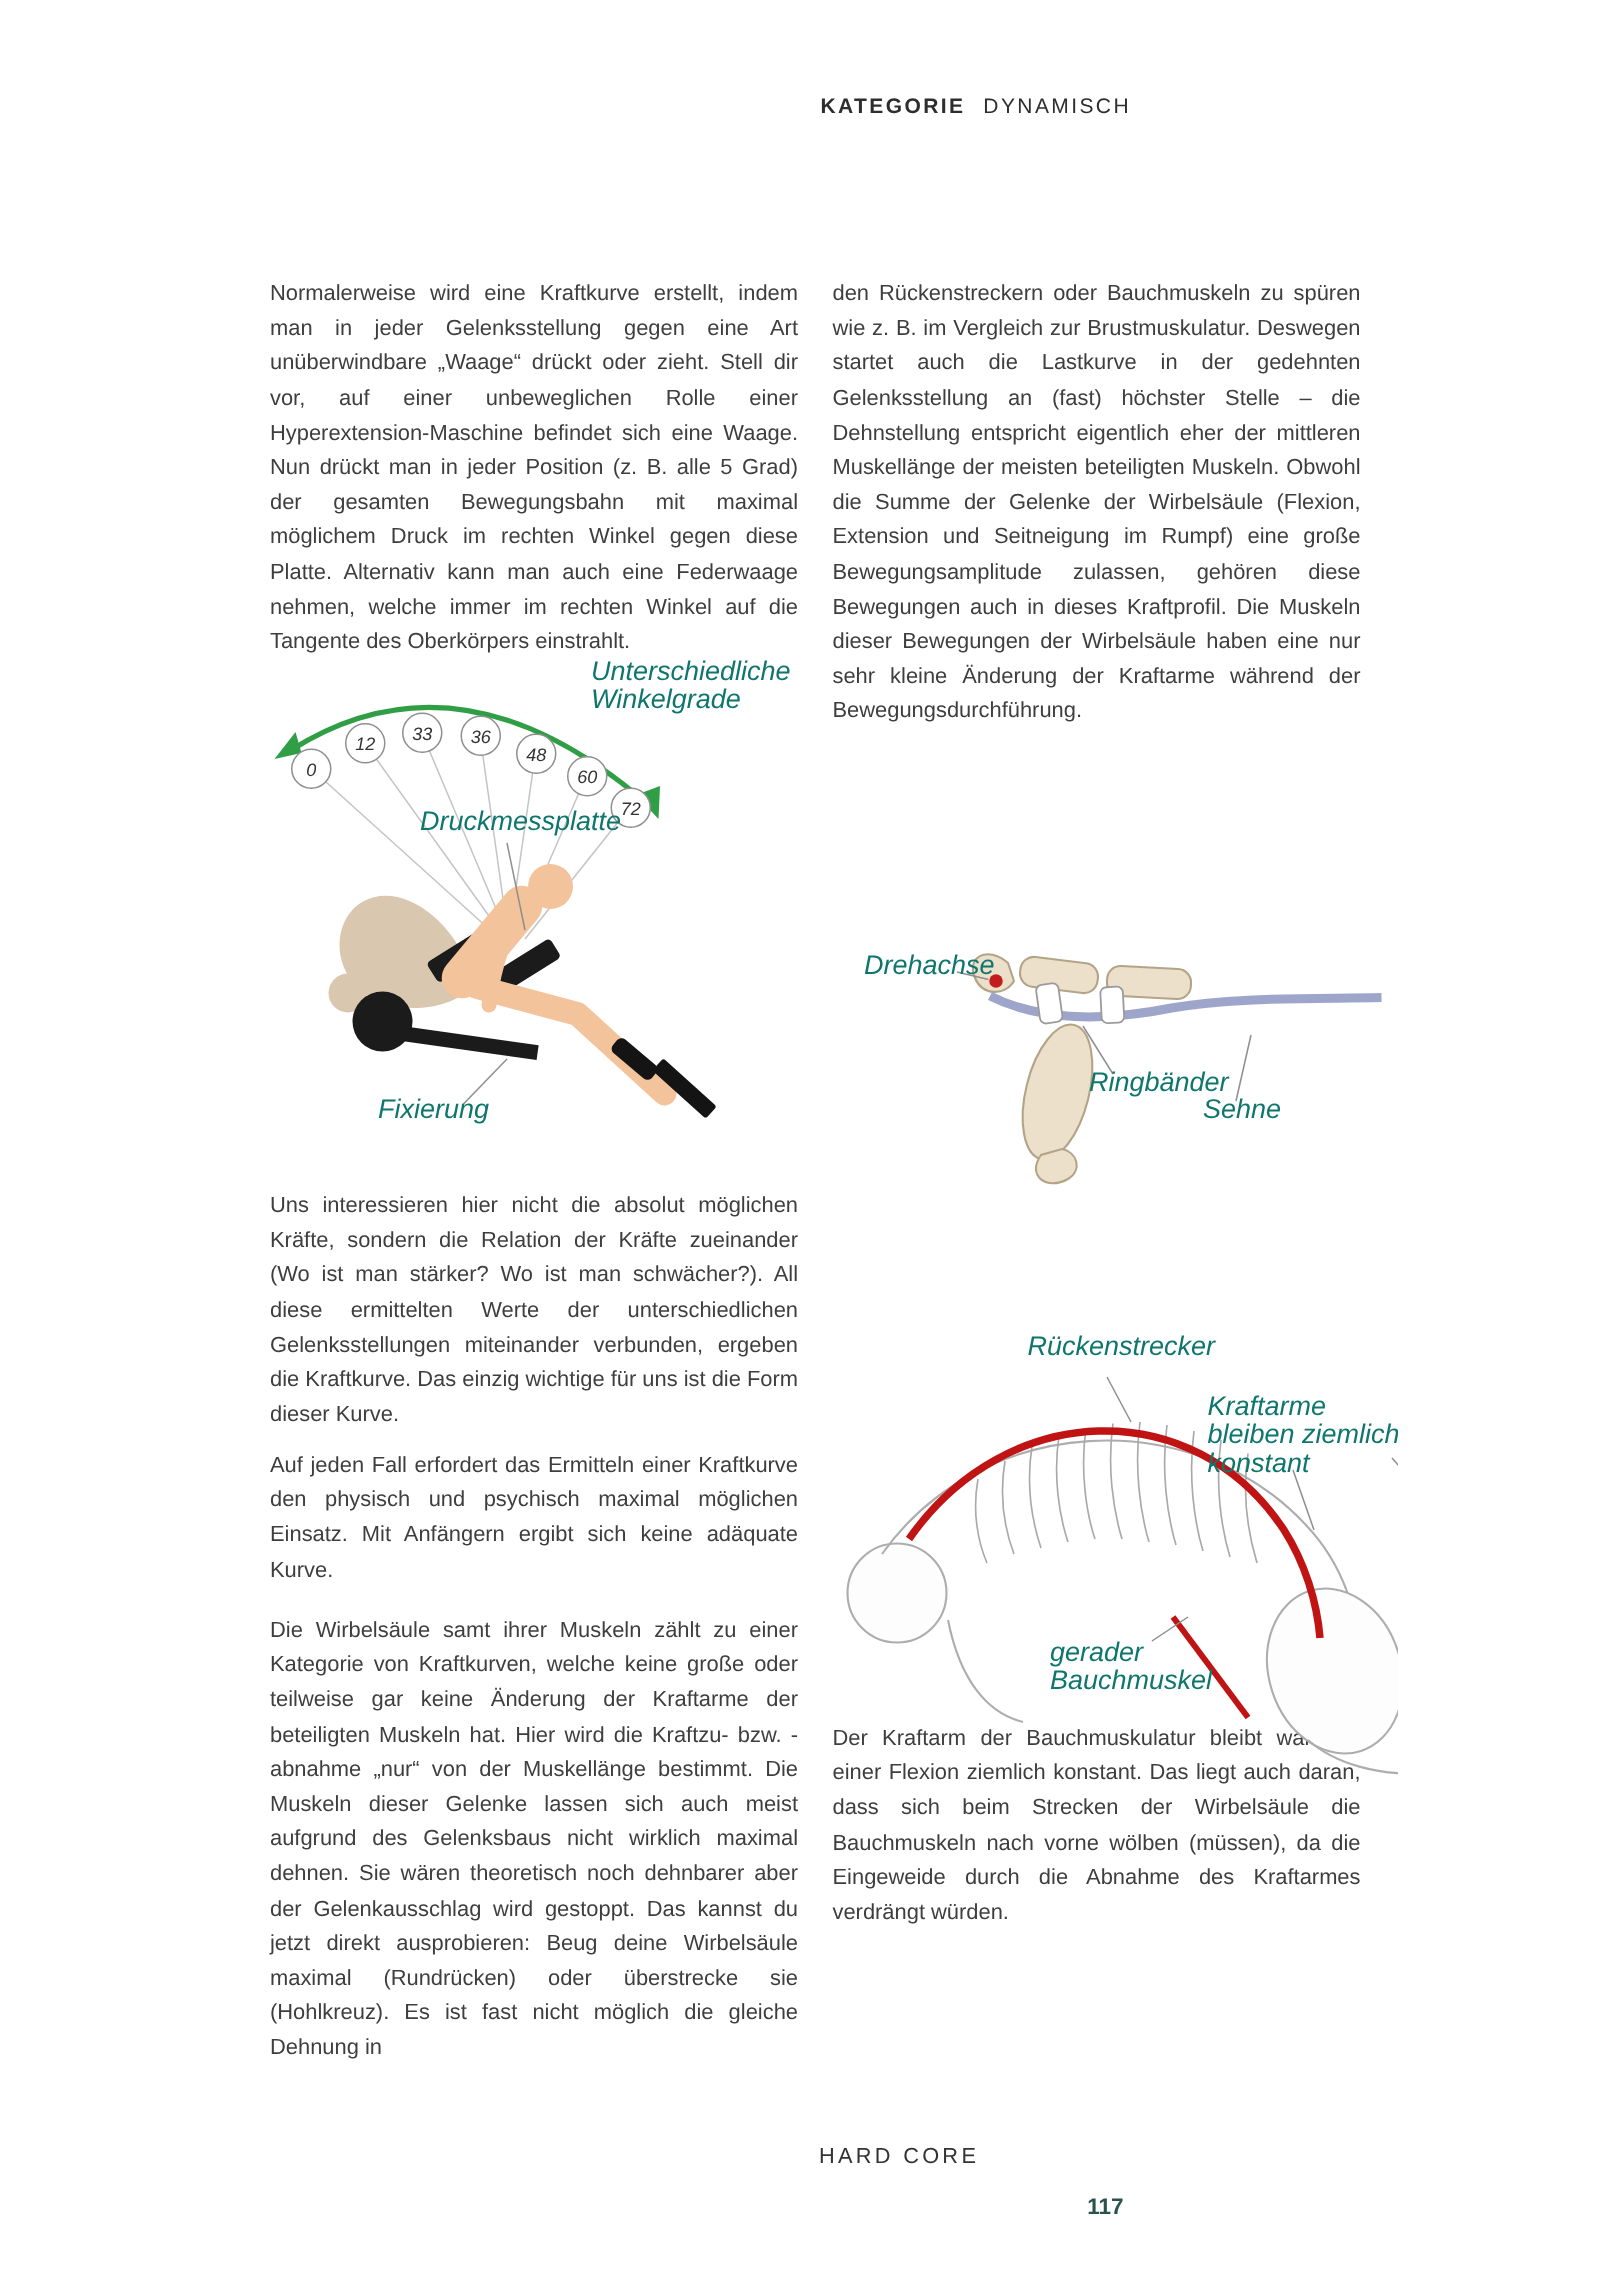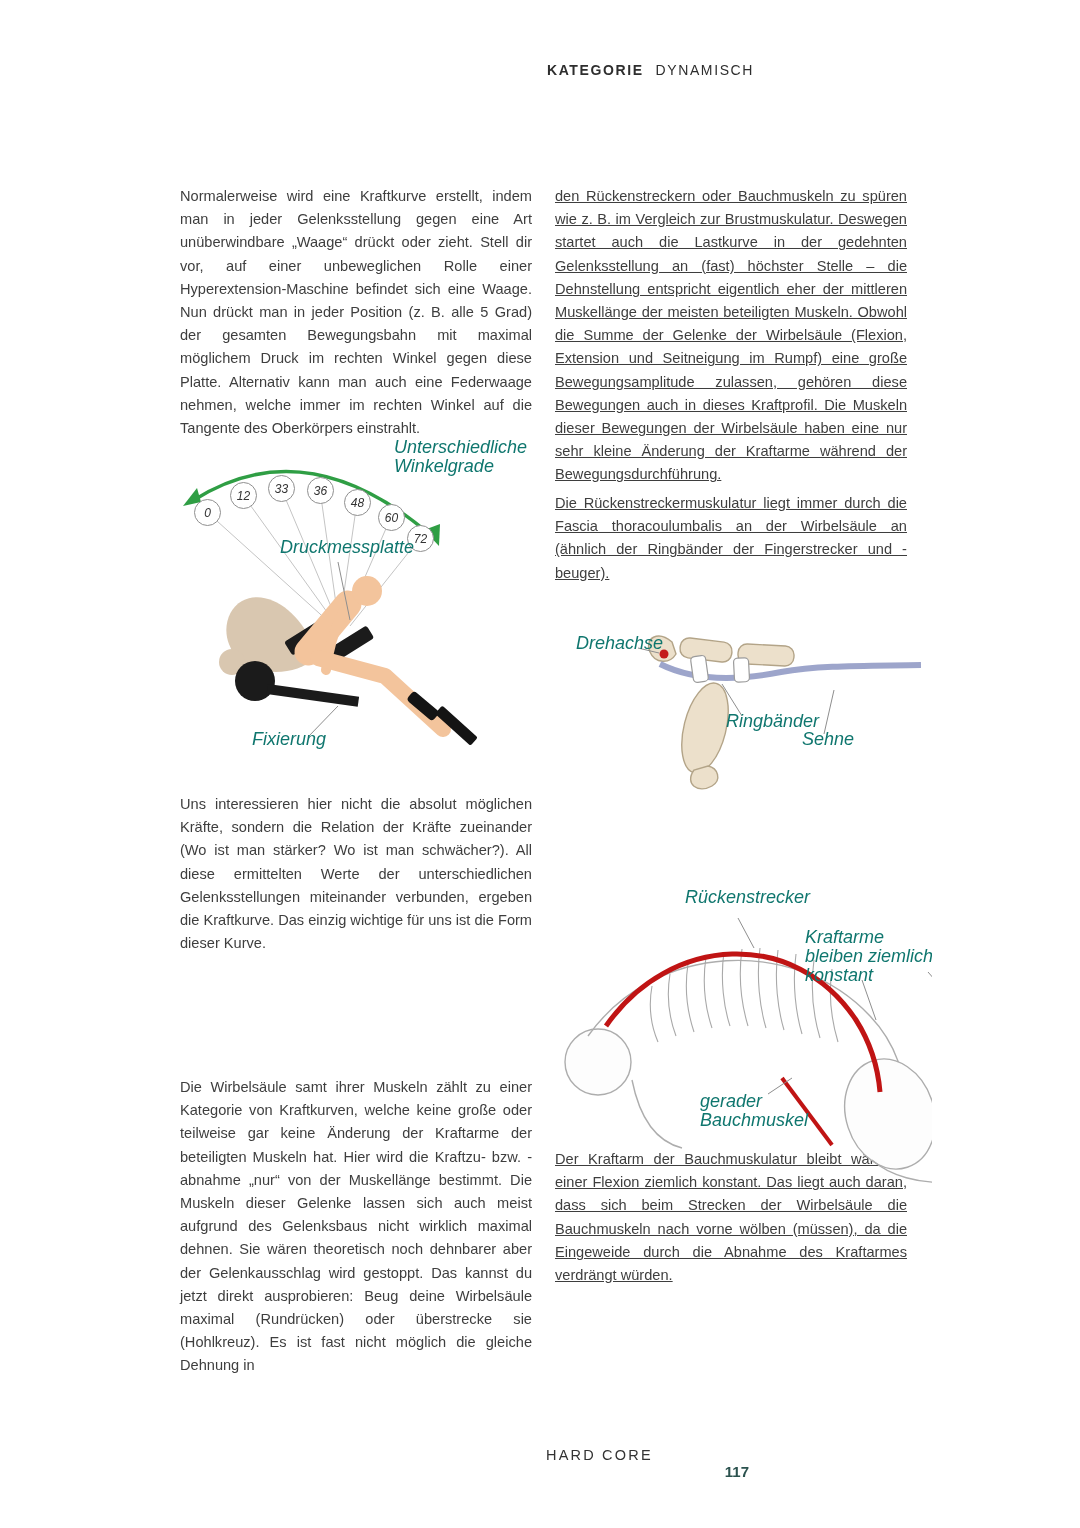--- a/index.html
+++ b/index.html
@@ -5,49 +5,49 @@
   html,body{margin:0;padding:0;}
   body{background:#ffffff;font-family:"Liberation Sans",sans-serif;}
   .page{position:relative;width:932px;height:1528px;background:#ffffff;overflow:hidden;}
 
   .page-header{position:absolute;top:62px;right:178px;font-size:14px;letter-spacing:1.6px;color:#2e2e2e;}
   .page-header .cat{font-weight:bold;margin-right:12px;}
 
   .para{position:absolute;width:352px;margin:0;font-size:14.6px;line-height:23.2px;
         text-align:justify;color:#3e3e3e;}
   .lcol{left:180px;}
-  .rcol{left:555px;text-decoration:underline;}
+  .rcol{left:555px;}
 
   .figure{position:absolute;}
   .fig-svg{position:absolute;left:0;top:0;}
   .fig-label{position:absolute;font-style:italic;font-size:18px;line-height:19px;color:#0f766e;}
 
   .angle-chip{position:absolute;width:25px;height:25px;border:1.2px solid #8f8f8f;border-radius:50%;
         background:#fff;display:flex;align-items:center;justify-content:center;
         font-size:12px;font-style:italic;color:#333;}
 
-  .page-footer{position:absolute;top:1430px;right:183px;display:flex;align-items:center;}
+  .page-footer{position:absolute;top:1430px;right:183px;display:flex;align-items:flex-start;}
   .page-footer .book{font-size:14.5px;letter-spacing:2.2px;color:#333;}
   .page-footer .pnum{font-size:15px;font-weight:bold;color:#2b524e;margin-left:72px;margin-top:33px;}
 </style>
 </head>
 <body>
 
 <div class="page">
 
   <div class="page-header">
     <span class="cat">KATEGORIE</span><span class="catval">DYNAMISCH</span>
   </div>
 
   <p class="para lcol" style="top:185px">Normalerweise wird eine Kraftkurve erstellt, indem man in jeder Gelenksstellung gegen eine Art unüberwindbare „Waage“ drückt oder zieht. Stell dir vor, auf einer unbeweglichen Rolle einer Hyperextension-Maschine befindet sich eine Waage. Nun drückt man in jeder Position (z. B. alle 5 Grad) der gesamten Bewegungsbahn mit maximal möglichem Druck im rechten Winkel gegen diese Platte. Alternativ kann man auch eine Federwaage nehmen, welche immer im rechten Winkel auf die Tangente des Oberkörpers einstrahlt.</p>
   <p class="para lcol" style="top:793px">Uns interessieren hier nicht die absolut möglichen Kräfte, sondern die Relation der Kräfte zueinander (Wo ist man stärker? Wo ist man schwächer?). All diese ermittelten Werte der unterschiedlichen Gelenksstellungen miteinander verbunden, ergeben die Kraftkurve. Das einzig wichtige für uns ist die Form dieser Kurve.</p>
+  <p class="para lcol" style="top:966px">Auf jeden Fall erfordert das Ermitteln einer Kraftkurve den physisch und psychisch maximal möglichen Einsatz. Mit Anfängern ergibt sich keine adäquate Kurve.</p>
   <p class="para lcol" style="top:1076px">Die Wirbelsäule samt ihrer Muskeln zählt zu einer Kategorie von Kraftkurven, welche keine große oder teilweise gar keine Änderung der Kraftarme der beteiligten Muskeln hat. Hier wird die Kraftzu- bzw. -abnahme „nur“ von der Muskellänge bestimmt. Die Muskeln dieser Gelenke lassen sich auch meist aufgrund des Gelenksbaus nicht wirklich maximal dehnen. Sie wären theoretisch noch dehnbarer aber der Gelenkausschlag wird gestoppt. Das kannst du jetzt direkt ausprobieren: Beug deine Wirbelsäule maximal (Rundrücken) oder überstrecke sie (Hohlkreuz). Es ist fast nicht möglich die gleiche Dehnung in</p>
 
   <p class="para rcol" style="top:185px">den Rückenstreckern oder Bauchmuskeln zu spüren wie z. B. im Vergleich zur Brustmuskulatur. Deswegen startet auch die Lastkurve in der gedehnten Gelenksstellung an (fast) höchster Stelle – die Dehnstellung entspricht eigentlich eher der mittleren Muskellänge der meisten beteiligten Muskeln. Obwohl die Summe der Gelenke der Wirbelsäule (Flexion, Extension und Seitneigung im Rumpf) eine große Bewegungsamplitude zulassen, gehören diese Bewegungen auch in dieses Kraftprofil. Die Muskeln dieser Bewegungen der Wirbelsäule haben eine nur sehr kleine Änderung der Kraftarme während der Bewegungsdurchführung.</p>
-  <p class="para rcol" style="top:492px">Die Rückenstreckermuskulatur liegt immer durch die Fascia thoracoulumbalis an der Wirbelsäule an (ähnlich der Ringbänder der Fingerstrecker und -beuger).</p>
   <p class="para rcol" style="top:1148px">Der Kraftarm der Bauchmuskulatur bleibt während einer Flexion ziemlich konstant. Das liegt auch daran, dass sich beim Strecken der Wirbelsäule die Bauchmuskeln nach vorne wölben (müssen), da die Eingeweide durch die Abnahme des Kraftarmes verdrängt würden.</p>
 
   <div class="figure" style="left:180px;top:438px;width:350px;height:322px">
     <svg class="fig-svg" width="350" height="322" viewBox="0 0 350 322">
       <g stroke="#c4c4c4" stroke-width="1">
         <line x1="27" y1="74" x2="150" y2="185"></line>
         <line x1="63" y1="57" x2="152" y2="181"></line>
         <line x1="101" y1="50" x2="155" y2="178"></line>
         <line x1="140" y1="52" x2="158" y2="180"></line>
         <line x1="177" y1="64" x2="160" y2="182"></line>

